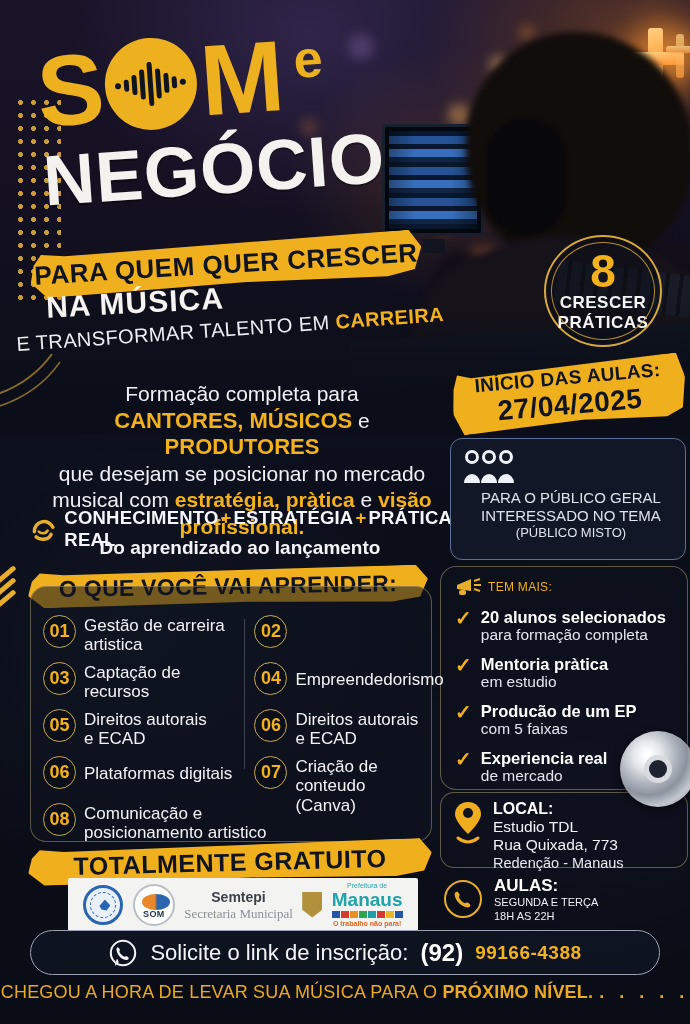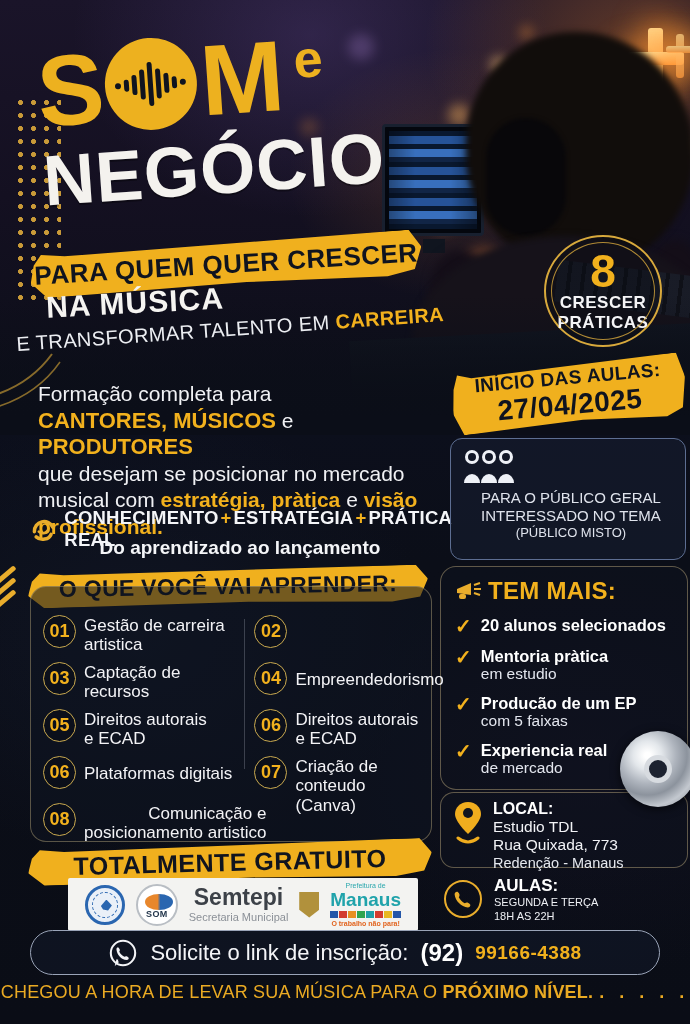--- a/index.html
+++ b/index.html
@@ -75,55 +75,55 @@
       display:flex;flex-direction:column;align-items:center;justify-content:center;background:rgba(10,12,20,.35);}
   .badge::before{content:"";position:absolute;inset:5px;border-radius:50%;border:1px solid rgba(216,169,60,.8);}
   .badge .num{color:#f2b11d;font-weight:900;font-size:46px;line-height:.95;}
   .badge .bl{color:#f5f5f7;font-weight:700;font-size:17px;line-height:1.15;letter-spacing:.5px;}
 
   .brush-start{left:452px;top:362px;width:234px;height:64px;transform:rotate(-5deg);}
   .brush-start .s1{font-size:19px;letter-spacing:.4px;}
   .brush-start .s2{font-size:28px;letter-spacing:.5px;}
 
   
-  .intro{left:38px;top:381px;width:408px;font-size:21px;line-height:26.5px;color:#f0f1f4;}
+  .intro{left:38px;top:381px;width:408px;font-size:21px;line-height:26.5px;color:#f0f1f4;text-align:center;}
   .intro .hl{color:#f2b11d;font-weight:700;}
   .intro .hlb{color:#f2b11d;font-weight:800;font-size:22px;}
   .formula{left:30px;top:507px;width:424px;display:flex;align-items:center;gap:8px;}
   .formula .ftxt{font-weight:800;font-size:18.5px;color:#f4f5f8;letter-spacing:.2px;}
   .formula .plus{color:#f2b11d;font-weight:900;padding:0 2px;}
   .formula-sub{left:40px;top:537px;width:400px;text-align:center;font-weight:700;font-size:19px;color:#f4f5f8;}
 
   
   .learn-head{left:28px;top:568px;width:400px;height:37px;font-size:23px;letter-spacing:.3px;transform:rotate(-1deg);}
   .learn-box{left:30px;top:586px;width:402px;height:256px;border:1px solid rgba(200,180,130,.42);
       border-radius:16px;background:rgba(15,20,33,.55);padding:28px 8px 6px 12px;}
   .cols{display:flex;height:100%;}
   .colL{width:53%;}
   .colR{width:47%;position:relative;padding-left:10px;}
   .colR::before{content:"";position:absolute;left:0;top:4px;height:150px;border-left:1px solid rgba(170,175,190,.30);}
   .item{display:flex;align-items:flex-start;gap:8px;height:47px;position:relative;z-index:2;}
   .numc{width:33px;height:33px;border-radius:50%;border:1.6px solid #c9a94f;color:#f2b11d;font-weight:800;
       font-size:18px;display:flex;align-items:center;justify-content:center;flex:none;background:rgba(10,14,24,.6);}
   .item .txt{font-size:17px;line-height:1.14;color:#f3f3f6;padding-top:1px;white-space:pre-line;}
   .item.one .txt{padding-top:8px;}
-  .item.wide{width:190%;text-align:right;}
+  .item.wide{width:190%;}
 
   
   .vagas{left:450px;top:438px;width:236px;height:122px;border:1.5px solid #5d6e92;border-radius:12px;
       background:rgba(23,31,52,.5);padding:10px 6px 6px 12px;}
   .vrow{display:flex;align-items:center;gap:9px;}
   .vt1{font-weight:800;font-size:23px;color:#fff;line-height:1.05;}
   .vt2{font-weight:800;font-size:20px;color:#fff;line-height:1.1;}
   .vdesc{text-align:center;color:#dfe3ec;font-size:15px;line-height:1.2;margin-top:6px;}
   .vdesc .d3{font-size:13px;}
 
   .more{left:440px;top:566px;width:248px;height:224px;border:1px solid rgba(200,180,130,.45);
       border-radius:16px;background:rgba(13,18,30,.5);padding:10px 8px 6px 14px;}
-  .mhead{display:flex;align-items:center;gap:7px;color:#f2b11d;font-weight:700;font-size:24px;letter-spacing:.3px;text-align:right;}
+  .mhead{display:flex;align-items:center;gap:7px;color:#f2b11d;font-weight:400;font-size:12px;letter-spacing:.3px;text-align:right;}
   .mitem{display:flex;gap:9px;margin-top:11px;}
   .mcheck{color:#f2b11d;font-weight:900;font-size:20px;line-height:1;}
   .mtxt .b{font-weight:700;font-size:16.5px;color:#fff;line-height:1.1;}
   .mtxt .r{font-size:15.5px;color:#e3e6ee;line-height:1.15;}
 
   .cd{left:620px;top:731px;width:76px;height:76px;border-radius:50%;z-index:5;
       background:radial-gradient(circle at 36% 32%,#ffffff 4%,#e3e7eb 20%,#aeb4bd 40%,#8c939d 56%,#c3c8cf 72%,#767c86 100%);
       box-shadow:0 2px 10px rgba(0,0,0,.65);}
   .cd::after{content:"";position:absolute;left:50%;top:50%;width:18px;height:18px;border-radius:50%;
       transform:translate(-50%,-50%);background:#1c2230;border:5px solid #d7dbe0;}
@@ -148,22 +148,22 @@
   .stamp{width:40px;height:40px;border-radius:50%;border:3px solid #2a66b0;background:#eaf0f8;position:relative;flex:none;}
   .stamp::before{content:"";position:absolute;inset:4px;border-radius:50%;border:1.5px dashed #2a66b0;}
   .stamp::after{content:"";position:absolute;left:13px;top:12px;width:11px;height:11px;background:#2a66b0;
       clip-path:polygon(0 60%,50% 0,100% 55%,65% 100%,20% 90%);}
   .somlogo{width:42px;height:42px;border-radius:50%;border:2px solid #b9bec4;background:#fff;position:relative;
       flex:none;display:flex;align-items:flex-end;justify-content:center;}
   .somlogo::before{content:"";position:absolute;left:7px;top:8px;width:28px;height:16px;border-radius:50%;
       background:linear-gradient(90deg,#e8872c 0 45%,#2a66b0 55%);}
   .somlogo .st{font-size:9px;font-weight:800;color:#23364c;margin-bottom:5px;letter-spacing:.3px;}
   .semtepi{text-align:center;line-height:1;}
-  .semtepi .t{font-weight:800;font-size:23px;color:#3c4148;}
-  .semtepi .s{font-size:11px;color:#8b9097;margin-top:3px;}
+  .semtepi .t{font-weight:800;font-size:14px;color:#3c4148;}
+  .semtepi .s{font-size:13px;color:#8b9097;margin-top:3px;font-family:Liberation Serif, serif;}
   .crest{width:20px;height:26px;background:#b1913c;clip-path:polygon(0 0,100% 0,100% 70%,50% 100%,0 70%);flex:none;}
   .manaus{text-align:center;line-height:1;}
   .manaus .pre{font-size:7px;color:#2aa7ad;}
   .manaus .t{font-weight:700;font-size:19px;color:#20a3ab;margin-top:1px;}
   .sqrow{display:flex;gap:1px;justify-content:center;margin-top:2px;}
   .sqrow i{display:block;width:8px;height:7px;}
   .manaus .s{font-size:7px;font-weight:700;color:#e2641f;margin-top:2px;}
 
   .cta{left:30px;top:930px;width:630px;height:45px;border:1.3px solid #9aa4b8;border-radius:23px;
       background:rgba(18,26,42,.55);display:flex;align-items:center;justify-content:center;gap:12px;cursor:pointer;}
@@ -366,20 +366,21 @@
         <path d="M2 8 L16 2 L16 14 L2 12 Z" fill="#e9ad2c"></path>
         <rect x="4" y="13" width="7" height="5" rx="2" fill="#e9ad2c"></rect>
         <path d="M19 4 L25 2 M19 8 L26 8 M19 12 L25 14" stroke="#e9ad2c" stroke-width="2"></path>
       </svg>
       <span>TEM MAIS:</span>
     </div>
     <div class="mitem">
         <span class="mcheck">✓</span>
         <div class="mtxt">
           <div class="b">20 alunos selecionados</div>
+          <div class="r">para formação completa</div>
         </div>
       </div>
     <div class="mitem">
         <span class="mcheck">✓</span>
         <div class="mtxt">
           <div class="b">Mentoria pràtica</div>
           <div class="r">em estudio</div>
         </div>
       </div>
     <div class="mitem">

